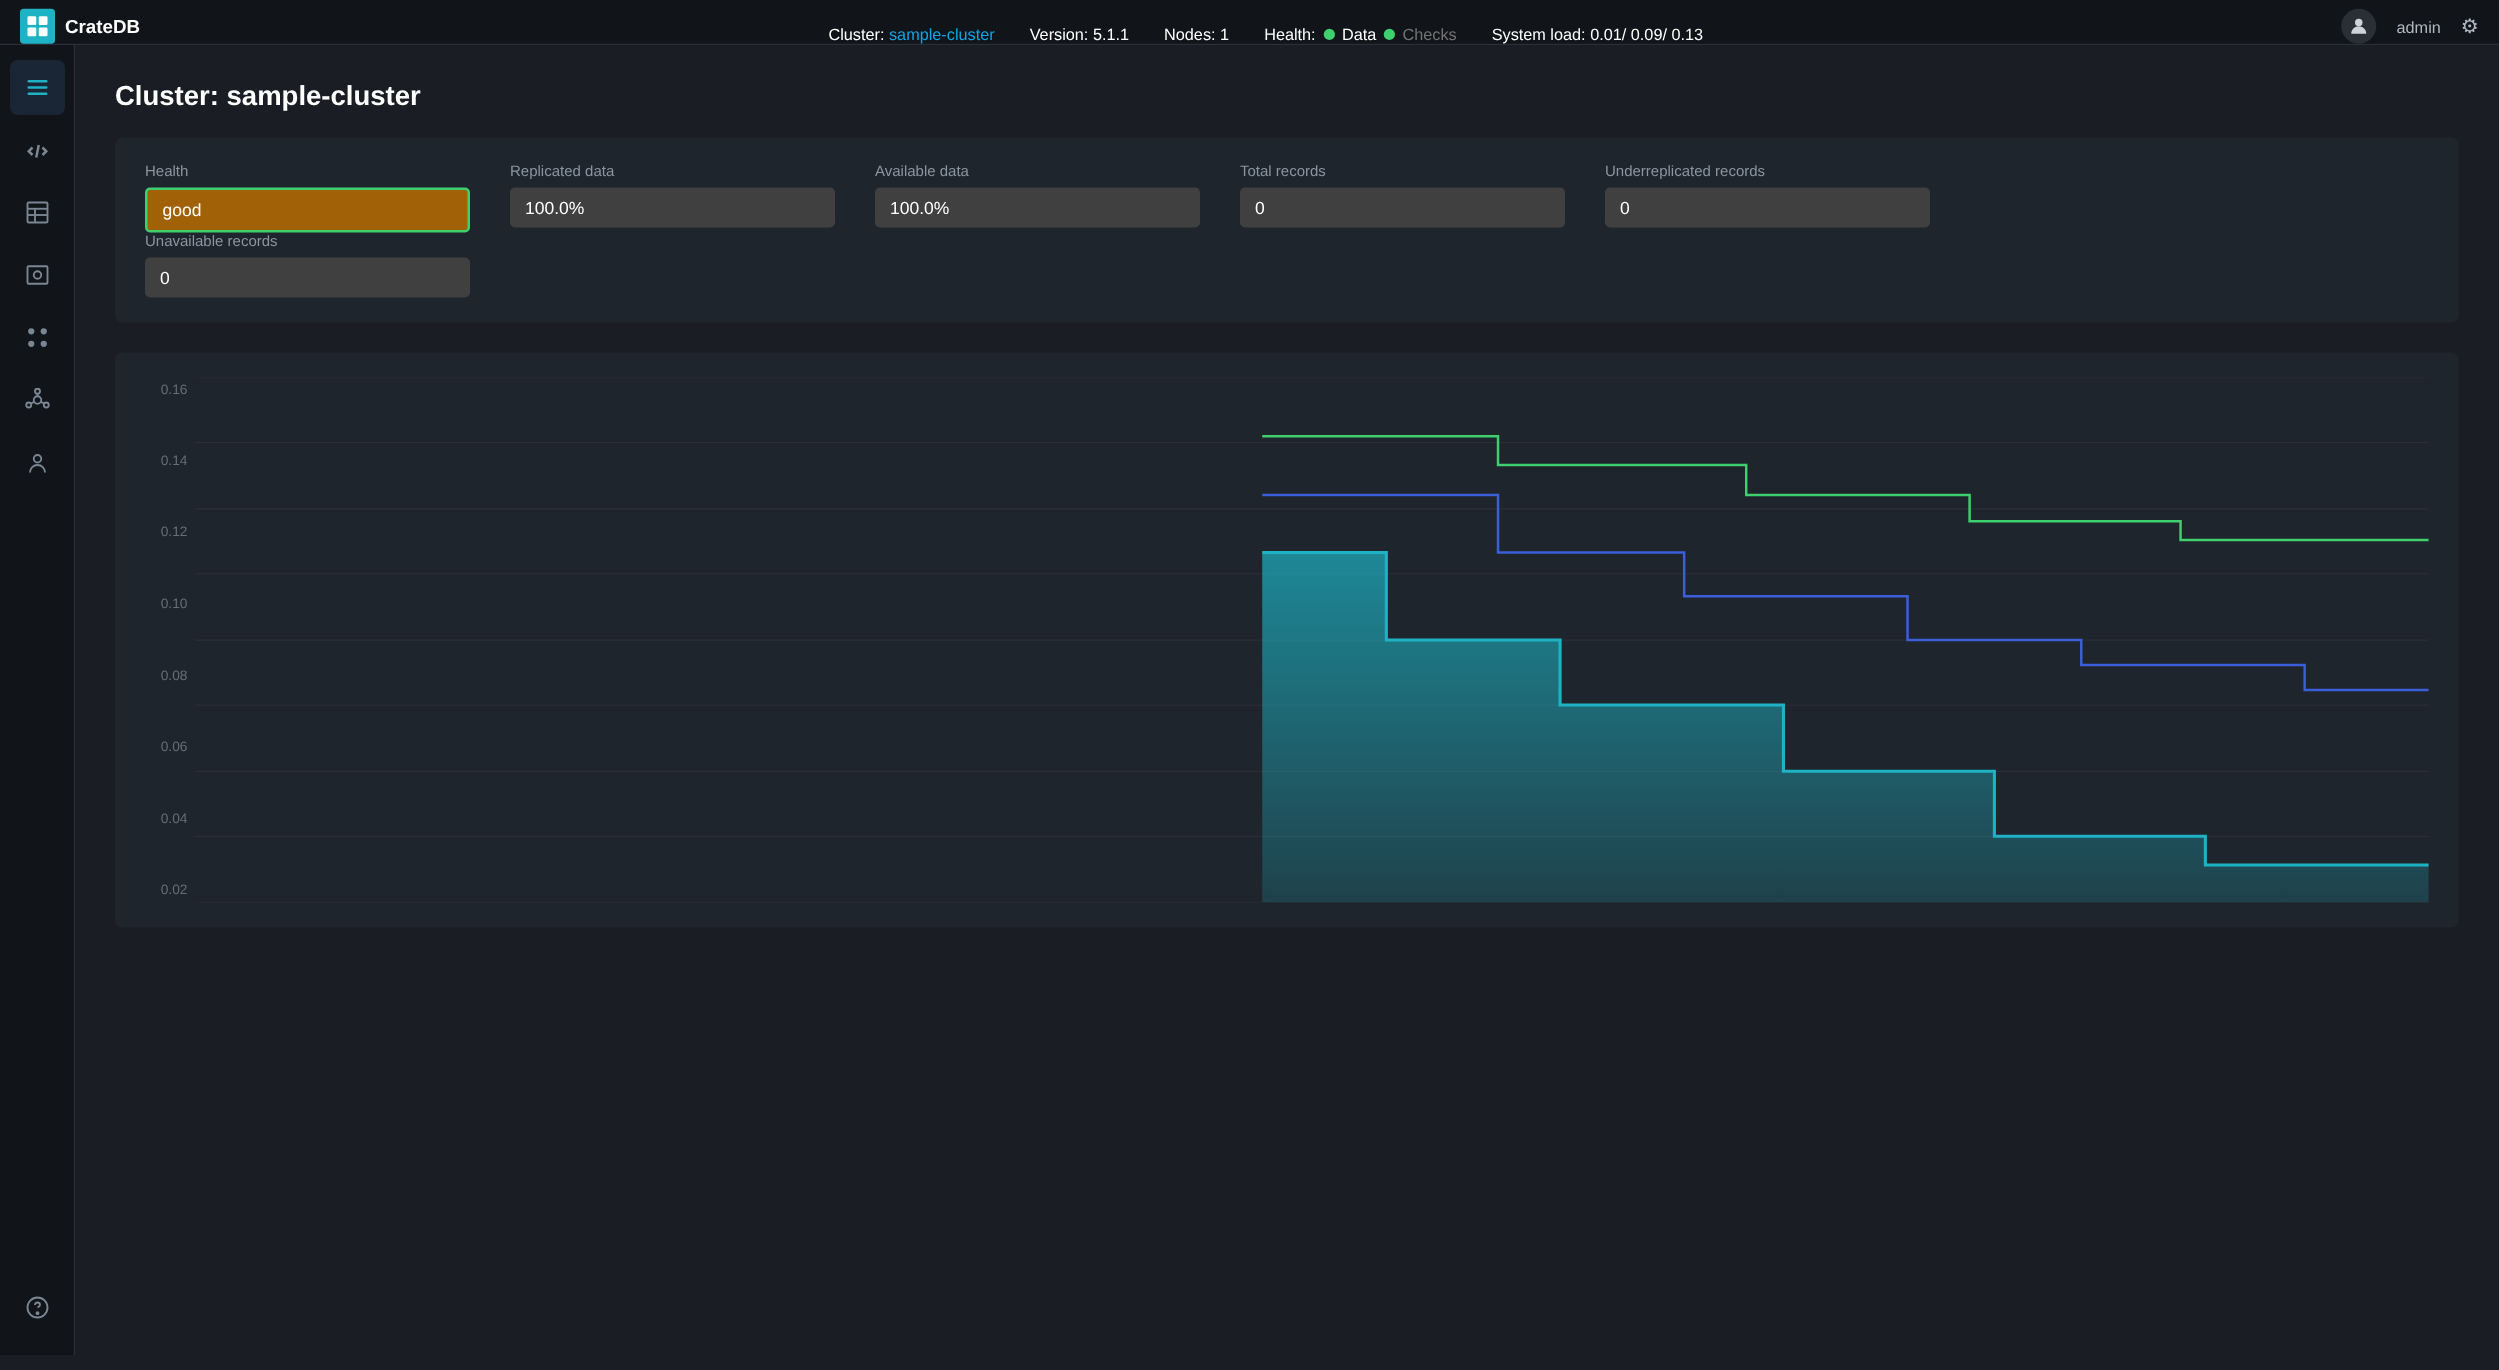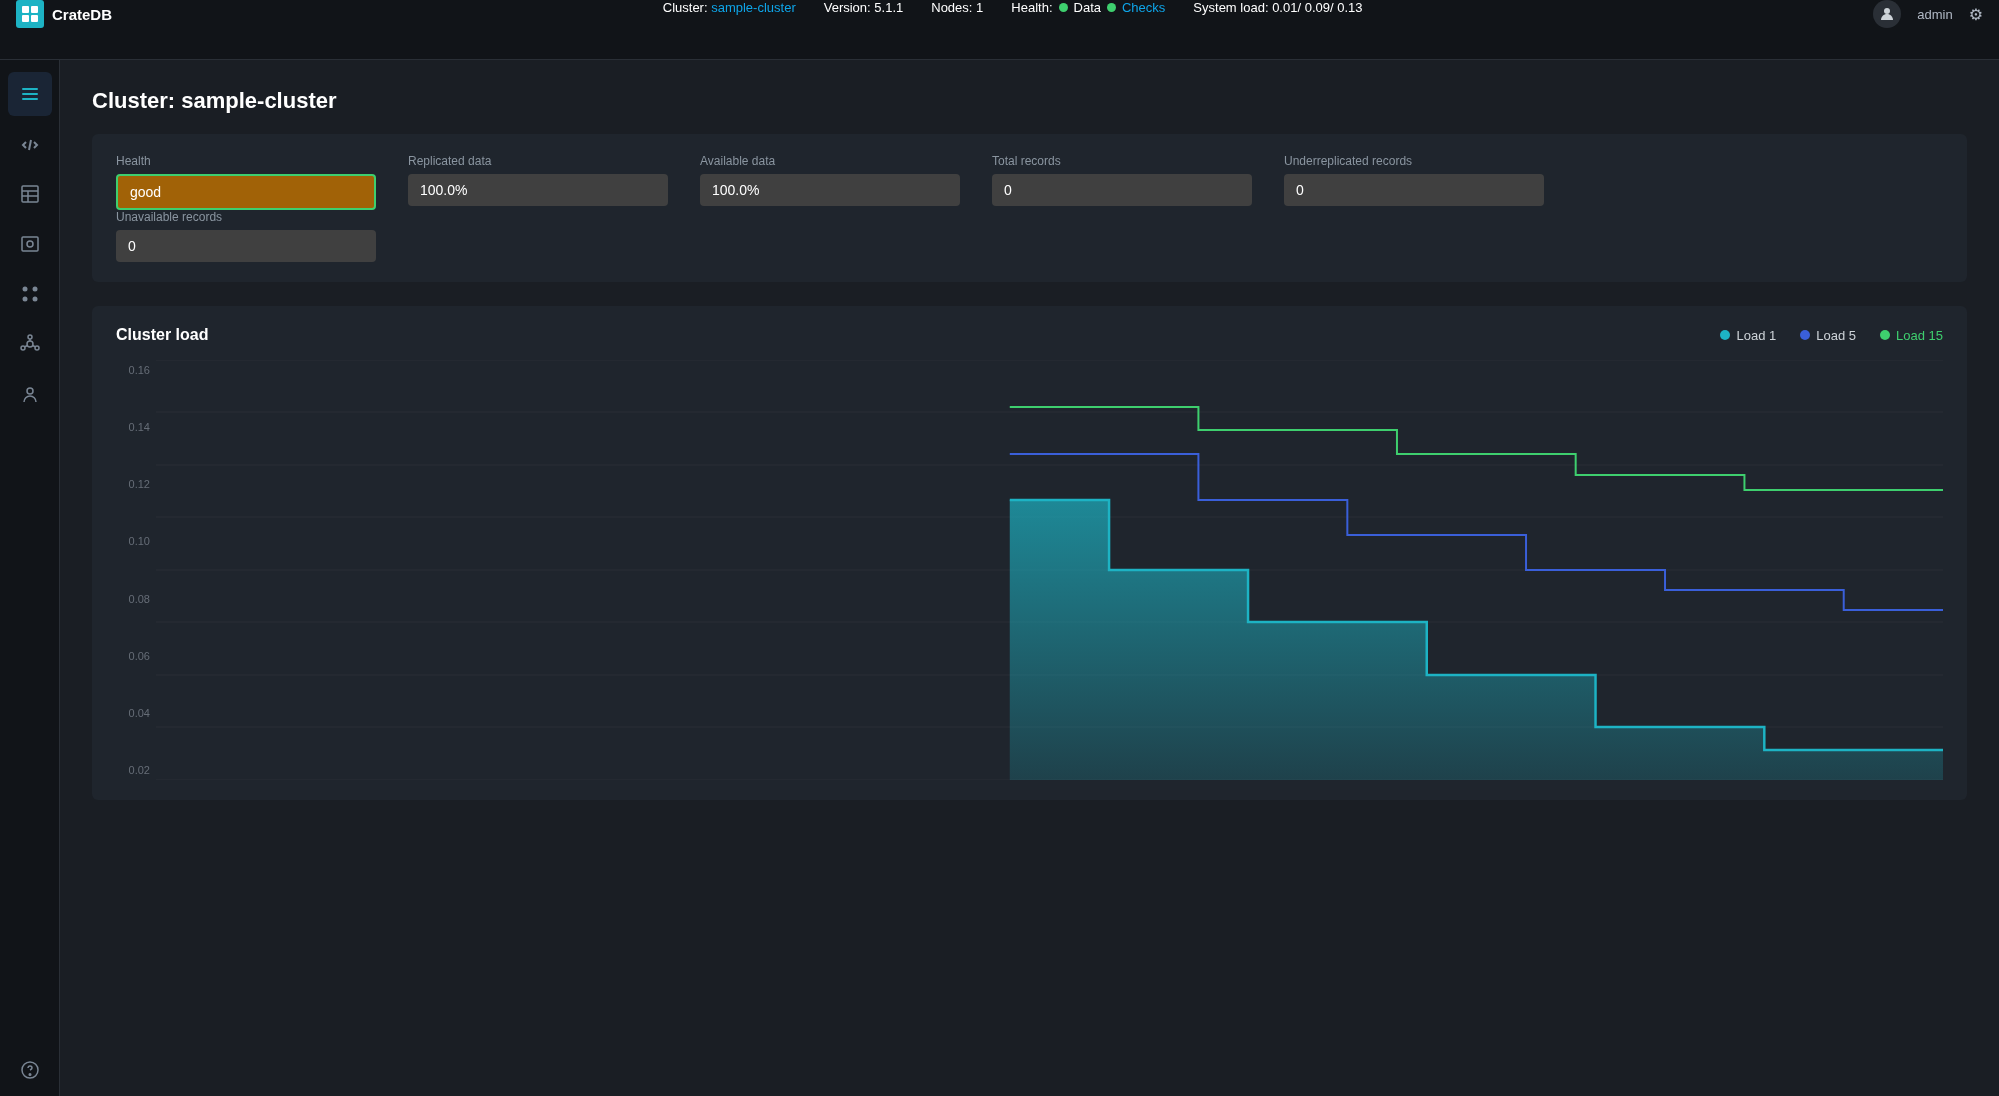--- a/index.html
+++ b/index.html
@@ -9,23 +9,23 @@
       font-family: -apple-system, BlinkMacSystemFont, 'Segoe UI', sans-serif;
       font-size: 13px;
       height: 1096px;
       width: 1999px;
       overflow: hidden;
     }
 
     
     .topnav {
       background: #111418;
-      height: 60px;
-      display: flex;
-      align-items: flex-start;
+      height: 36px;
+      display: flex;
+      align-items: flex-end;
       padding: 0 16px;
       border-bottom: 1px solid #2a2f36;
       gap: 12px;
     }
     .topnav-logo {
       display: flex;
       align-items: center;
       gap: 8px;
       margin-right: 40px;
     }
@@ -243,21 +243,21 @@
     </span>
     <span>
       <span>Nodes:</span>
       <span style="color:#fff">1</span>
     </span>
     <span class="topnav-health">
       <span>Health:</span>
       <span class="dot-green"></span>
       <span style="color:#fff">Data</span>
       <span class="dot-green"></span>
-      <span style="color:#0ea5e9">Checks</span>
+      <span style="color:#737373">Checks</span>
     </span>
     <span>
       <span>System load:</span>
       <span style="color:#fff">0.01/ 0.09/ 0.13</span>
     </span>
   </div>
 
   <div class="topnav-right">
     <div class="admin-icon">
       <svg width="16" height="16" viewBox="0 0 16 16" fill="#cdd3d8">
@@ -363,37 +363,20 @@
       </div>
       <div class="stats-grid-row2">
         <div class="stat-item">
           <label>Unavailable records</label>
           <div class="stat-value">0</div>
         </div>
       </div>
     </div>
 
     <div class="load-card">
-      <div class="load-header">
-        <span class="load-title">Cluster load</span>
-        <div class="legend">
-          <div class="legend-item">
-            <div class="legend-dot" style="background:#1db3c4"></div>
-            <span>Load 1</span>
-          </div>
-          <div class="legend-item">
-            <div class="legend-dot" style="background:#3a5fd9"></div>
-            <span>Load 5</span>
-          </div>
-          <div class="legend-item">
-            <div class="legend-dot" style="background:#3ecf6e"></div>
-            <span style="color:#3ecf6e">Load 15</span>
-          </div>
-        </div>
-      </div>
 
       <div class="chart-wrapper">
         <div class="y-axis">
           <span class="y-label">0.02</span>
           <span class="y-label">0.04</span>
           <span class="y-label">0.06</span>
           <span class="y-label">0.08</span>
           <span class="y-label">0.10</span>
           <span class="y-label">0.12</span>
           <span class="y-label">0.14</span>

